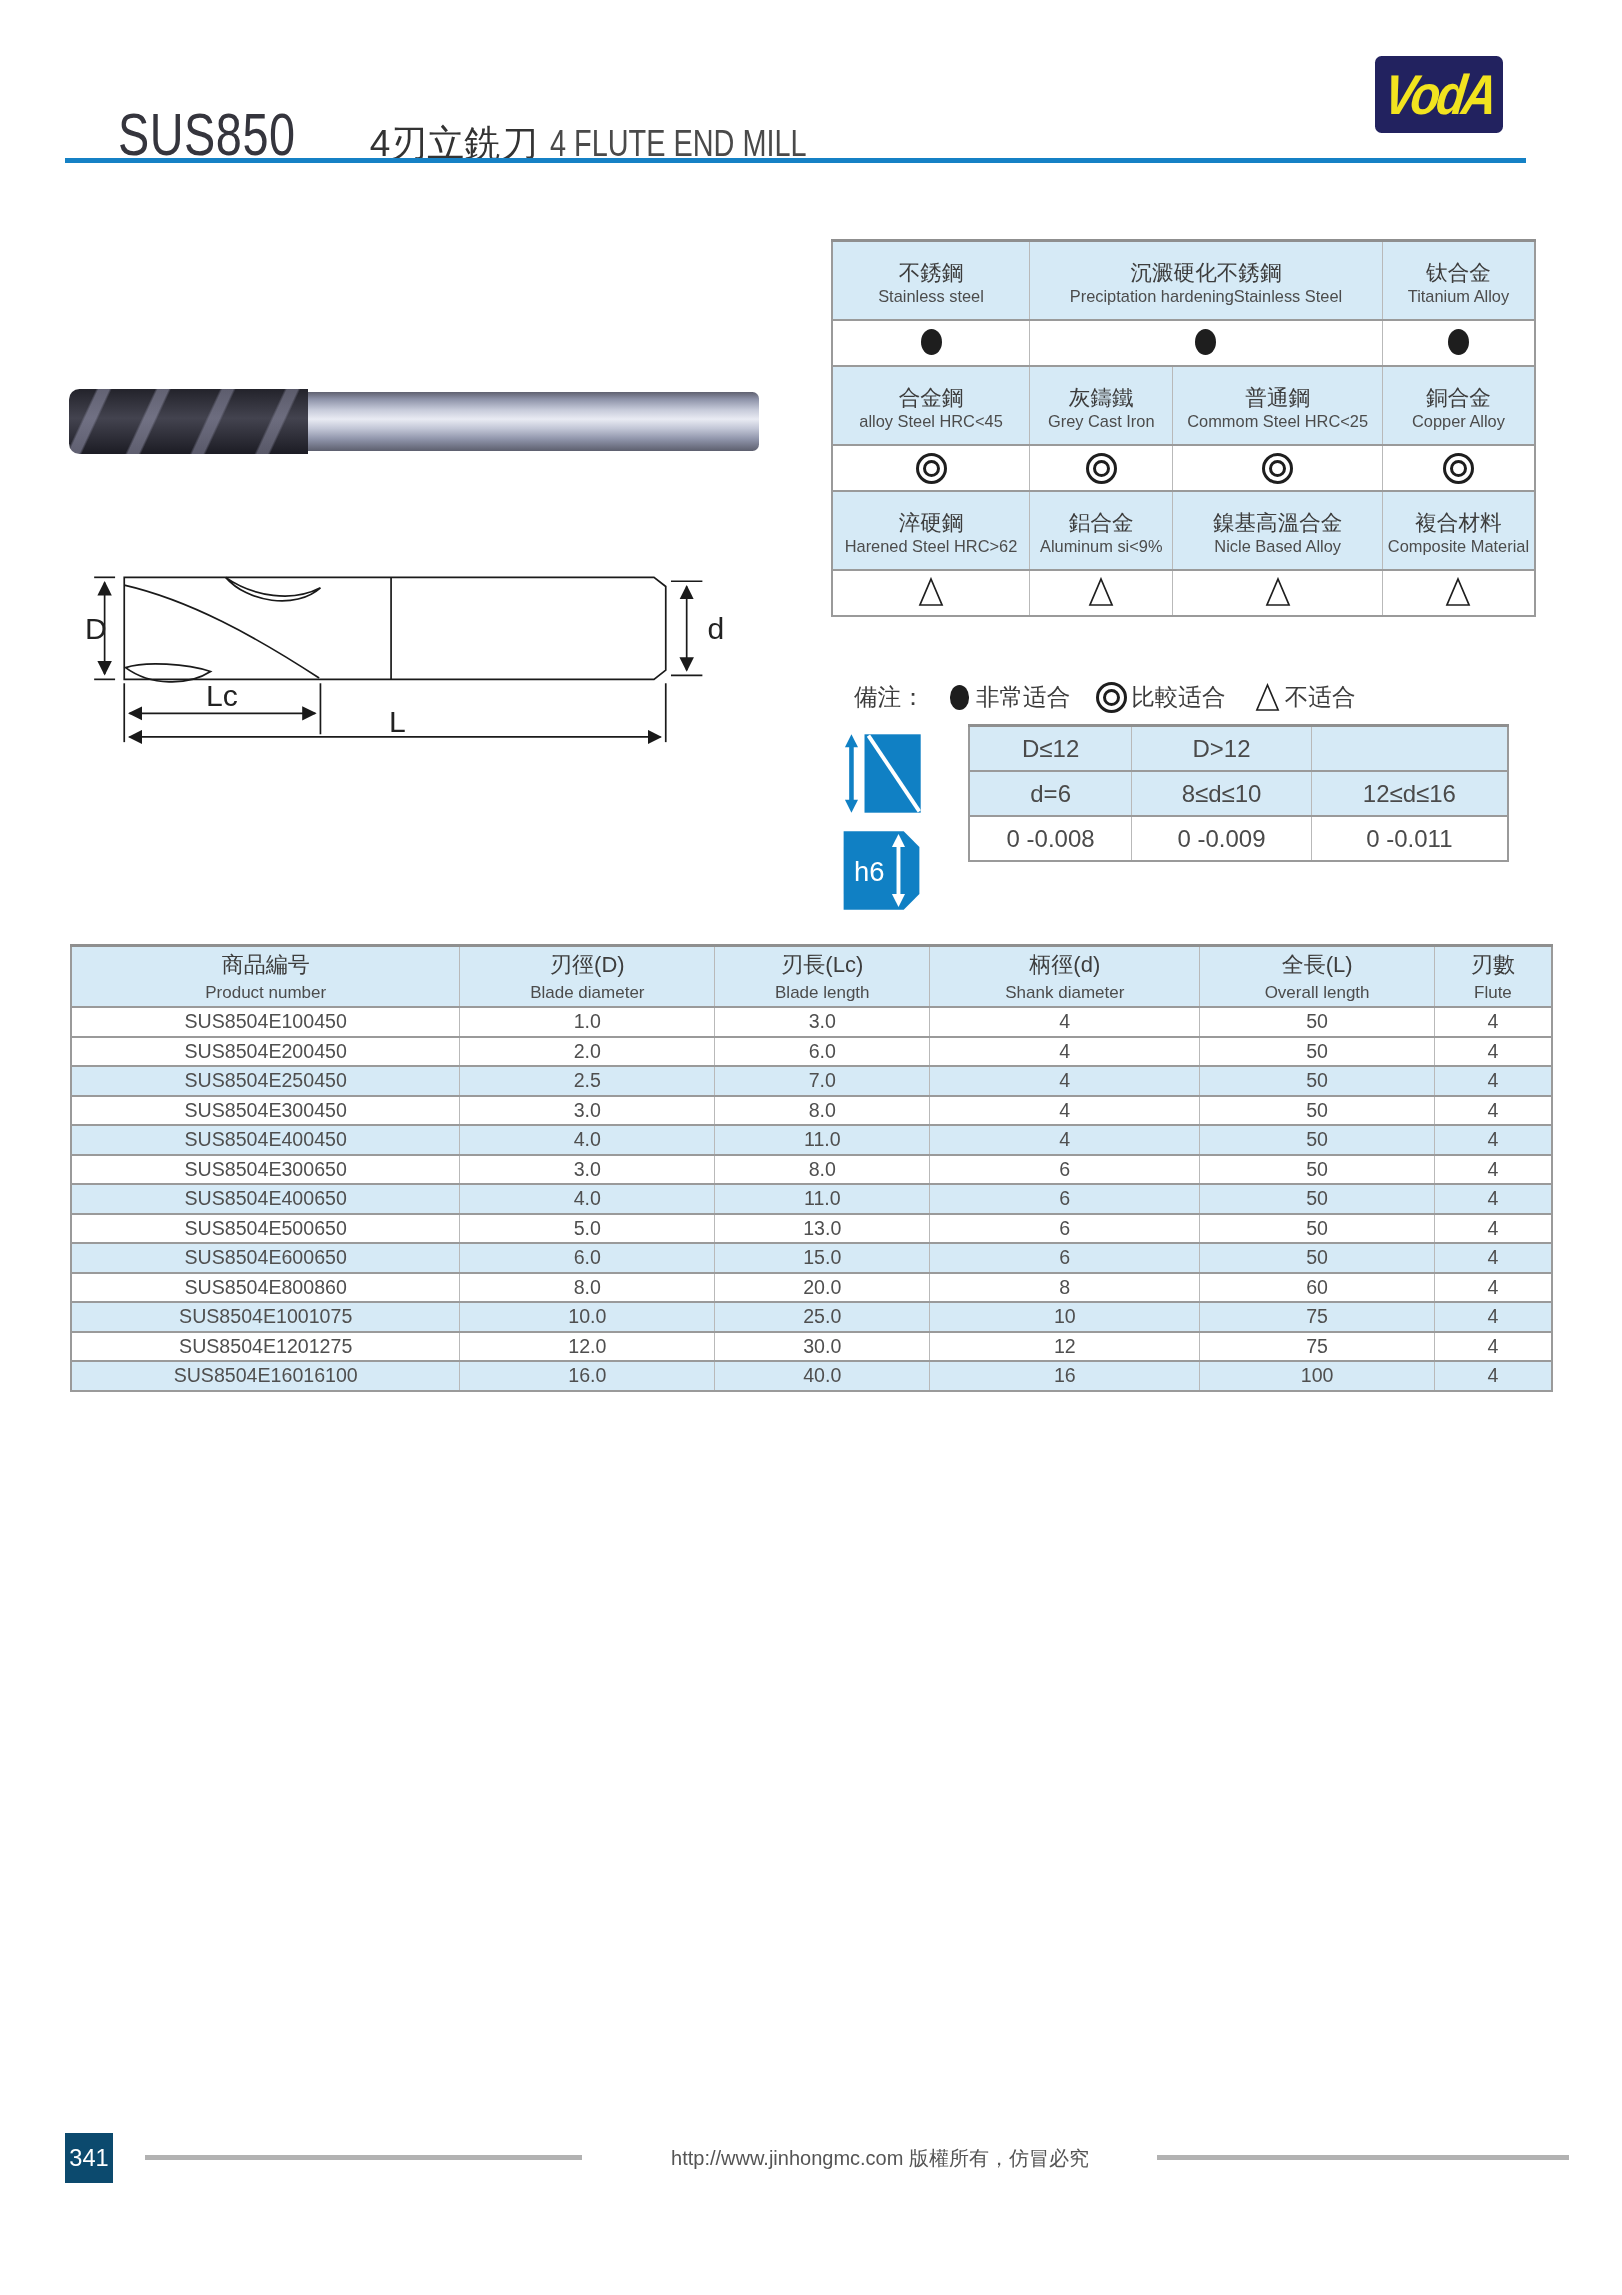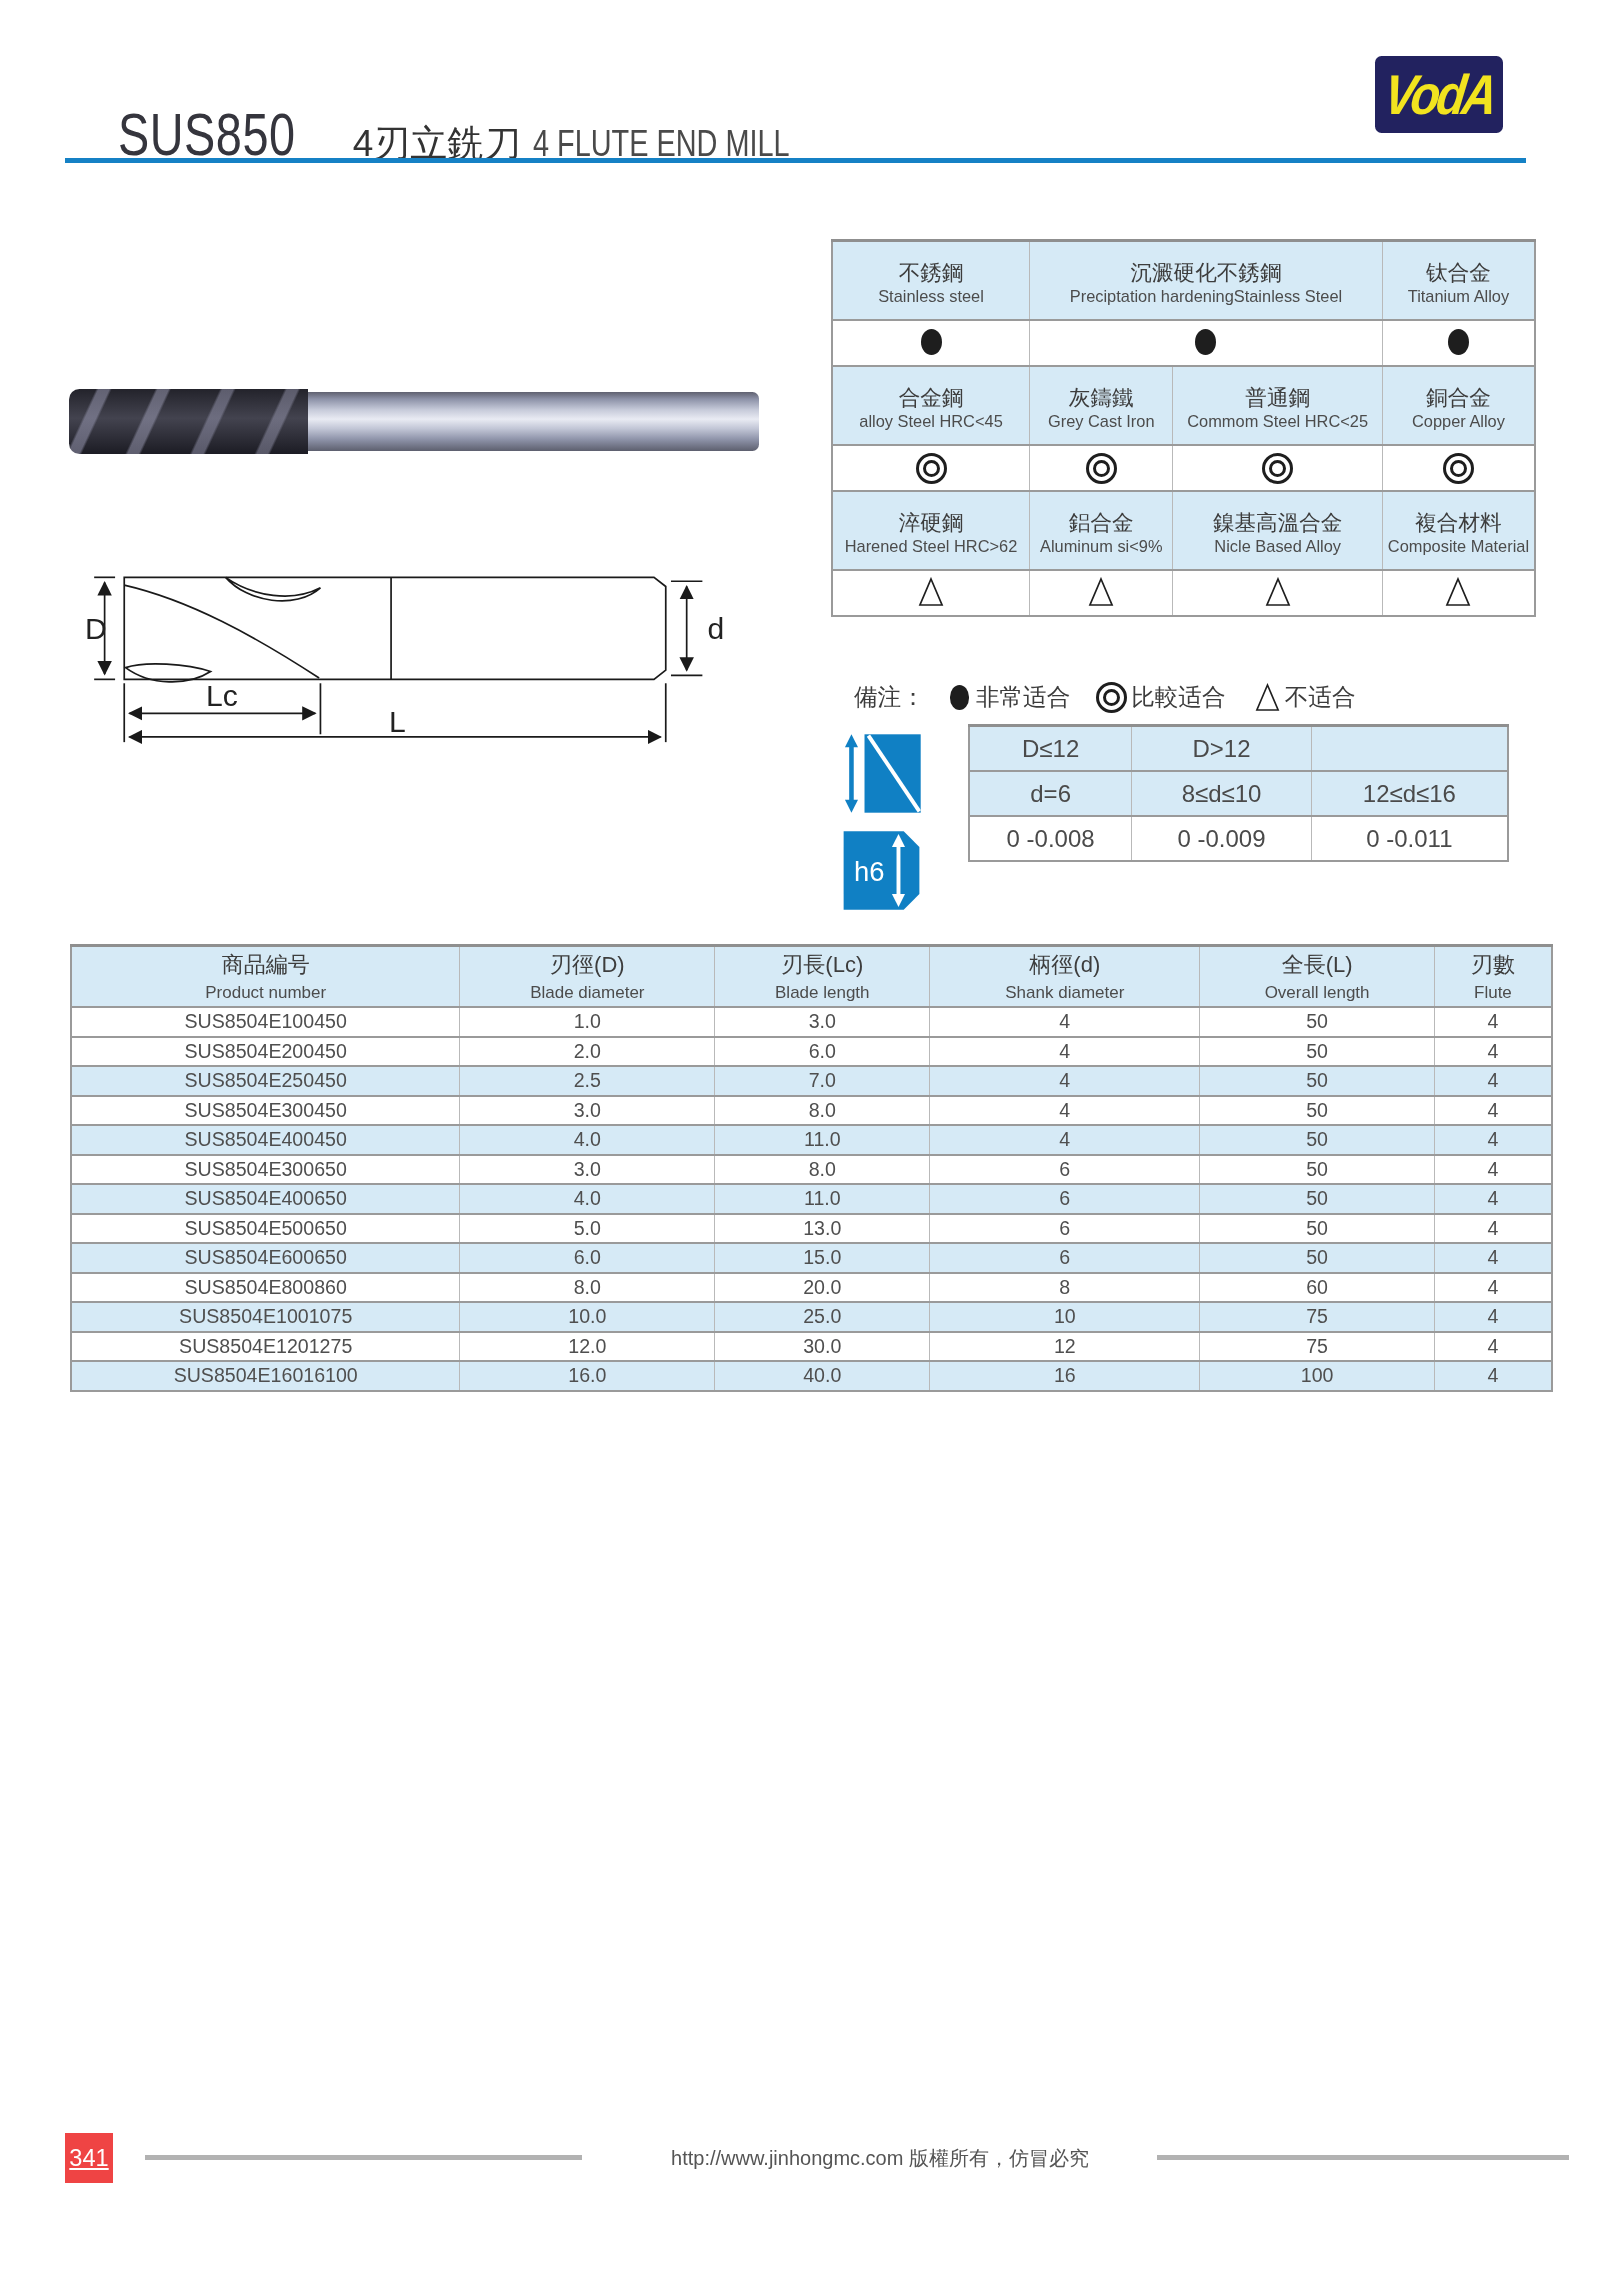--- a/index.html
+++ b/index.html
@@ -3,21 +3,21 @@
 <meta charset="utf-8">
 <style>
   html,body{margin:0;padding:0;background:#ffffff;}
   .page{position:relative;width:1622px;height:2295px;background:#fff;overflow:hidden;
         font-family:"Liberation Sans",sans-serif;color:#3a3a3a;}
 
   
   .title-block{position:absolute;left:118px;top:97px;height:65px;display:flex;align-items:flex-end;}
   .title-model{font-size:60px;line-height:.92;color:#35353d;letter-spacing:0.7px;
                transform:scaleX(.78);transform-origin:left bottom;display:inline-block;font-weight:400;}
-  .title-cn{font-size:37px;color:#333;margin-left:7px;line-height:1;font-weight:500;}
+  .title-cn{font-size:37px;color:#333;margin-left:24px;line-height:1;font-weight:500;}
   .title-en{font-size:37px;color:#4a4a4a;margin-left:11.8px;line-height:1;display:inline-block;
             transform:scaleX(.78);transform-origin:left bottom;}
   .header-rule{position:absolute;left:65px;top:158px;width:1461px;height:5.2px;background:#1581c5;}
   .logo{position:absolute;left:1375px;top:56px;width:128px;height:77px;background:#22225f;
         border-radius:6.5px;display:flex;align-items:center;justify-content:center;}
   .logo-text{font-size:56px;font-style:italic;font-weight:bold;color:#f2e31f;line-height:1;
              transform:skewX(-8deg) scaleX(.85);letter-spacing:-3.9px;}
 
   
   .photo{position:absolute;left:69px;top:389px;width:690px;height:65px;display:flex;}
@@ -73,22 +73,22 @@
   .main-wrap thead td{height:59px;}
   .main-head{display:flex;flex-direction:column;justify-content:space-evenly;height:59px;}
   .main-head .cn{font-size:22px;color:#3d3d3d;}
   .main-head .en{font-size:17px;color:#4c4c4c;}
   .main-wrap tbody td{height:27.5px;font-size:19.6px;color:#4f4f4f;}
   .main-wrap tbody tr.alt td{background:#d6eaf6;}
   .main-wrap tbody tr td{background:#ffffff;}
   .main-wrap tbody tr.alt td{background:#d6eaf6;}
 
   
-  .page-tab{position:absolute;left:65px;top:2133px;width:48px;height:50px;background:#ef4444;
-            display:flex;align-items:center;justify-content:center;color:#fff;font-size:23.6px;text-decoration:underline;}
+  .page-tab{position:absolute;left:65px;top:2133px;width:48px;height:50px;background:#0c4a6e;
+            display:flex;align-items:center;justify-content:center;color:#fff;font-size:23.6px;}
   .foot-line-l{position:absolute;left:145px;top:2155px;width:437px;height:4.6px;background:#b2b2b2;}
   .foot-line-r{position:absolute;left:1157px;top:2155px;width:412px;height:4.6px;background:#b2b2b2;}
   .foot-text{position:absolute;left:602px;top:2145px;width:556px;text-align:center;
              font-size:20px;color:#555;}
 </style>
 </head>
 <body>
 
 <div class="page">
 

